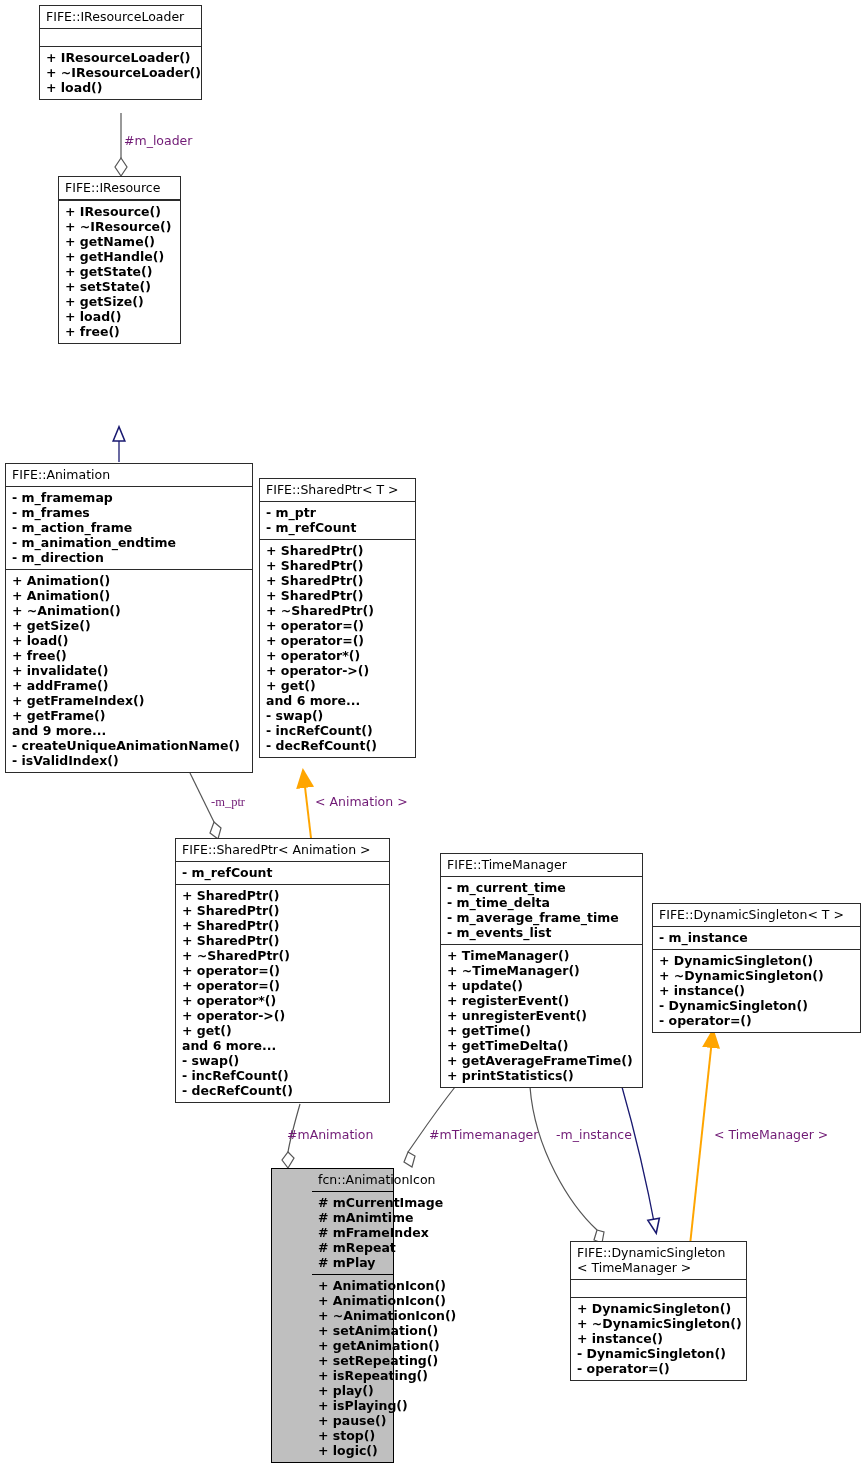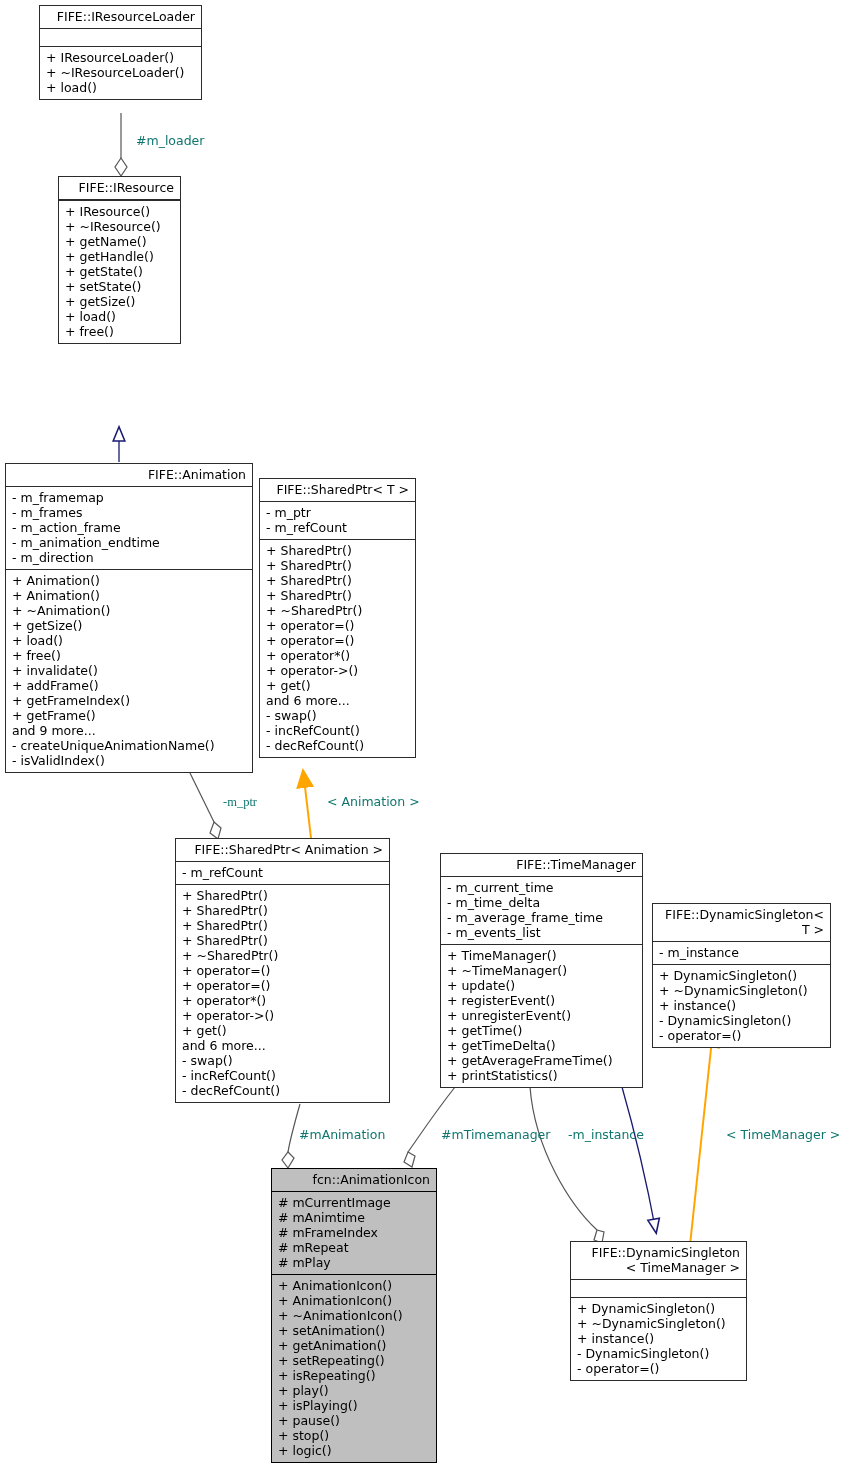--- a/index.html
+++ b/index.html
@@ -32,49 +32,49 @@
     background: #ffffff;
     font-size: 12.5px;
     line-height: 15px;
     color: #000000;
   }
   .uml-box.highlight {
     background: #bfbfbf;
     border: 1px solid #000000;
   }
   .uml-title {
-    text-align: right;
+    text-align: left;
     padding: 3px 6px 4px 6px;
     white-space: pre-line;
     font-size: 12.5px;
     line-height: 15px;
   }
   .uml-sep {
     border-top: 1px solid #2b2b2b;
   }
   .uml-section {
     padding: 3px 5px 4px 5px;
+    font-weight: bold;
   }
   .uml-section.empty {
     height: 17px;
     padding: 0;
   }
   .uml-row {
     white-space: pre;
     font-size: 12.5px;
     line-height: 15px;
     padding-left: 1px;
   }
   .edge-label {
     position: absolute;
     font-size: 12.5px;
     line-height: 14px;
-    color: #0f766e;
+    color: #701a75;
     white-space: nowrap;
-    margin-left: 12px;
   }
 </style>
 </head>
 <body>
 
 <div id="canvas">
 
   <svg class="edges" viewBox="0 0 866 1471">
     <defs>
       <marker id="hollow-tri" markerWidth="14" markerHeight="14" refX="11" refY="5.5" orient="auto">
@@ -251,37 +251,37 @@
       <div class="uml-row">+ update()</div>
       <div class="uml-row">+ registerEvent()</div>
       <div class="uml-row">+ unregisterEvent()</div>
       <div class="uml-row">+ getTime()</div>
       <div class="uml-row">+ getTimeDelta()</div>
       <div class="uml-row">+ getAverageFrameTime()</div>
       <div class="uml-row">+ printStatistics()</div>
     </div>
   </div>
 
-  <div class="uml-box" style="left:652px; top:903px; width:179px;">
+  <div class="uml-box" style="left:652px; top:903px; width:209px;">
     <div class="uml-title">FIFE::DynamicSingleton&lt; T &gt;</div>
     <div class="uml-sep"></div>
     <div class="uml-section">
       <div class="uml-row">- m_instance</div>
     </div>
     <div class="uml-sep"></div>
     <div class="uml-section">
       <div class="uml-row">+ DynamicSingleton()</div>
       <div class="uml-row">+ ~DynamicSingleton()</div>
       <div class="uml-row">+ instance()</div>
       <div class="uml-row">- DynamicSingleton()</div>
       <div class="uml-row">- operator=()</div>
     </div>
   </div>
 
-  <div class="uml-box highlight" style="left:271px; top:1168px; width:166px; border-width:1.5px;">
+  <div class="uml-box highlight" style="left:271px; top:1168px; width:123px; border-width:1.5px;padding-left:40px;">
     <div class="uml-title">fcn::AnimationIcon</div>
     <div class="uml-sep" style="border-top-color:#000000;"></div>
     <div class="uml-section">
       <div class="uml-row"># mCurrentImage</div>
       <div class="uml-row"># mAnimtime</div>
       <div class="uml-row"># mFrameIndex</div>
       <div class="uml-row"># mRepeat</div>
       <div class="uml-row"># mPlay</div>
     </div>
     <div class="uml-sep" style="border-top-color:#000000;"></div>

